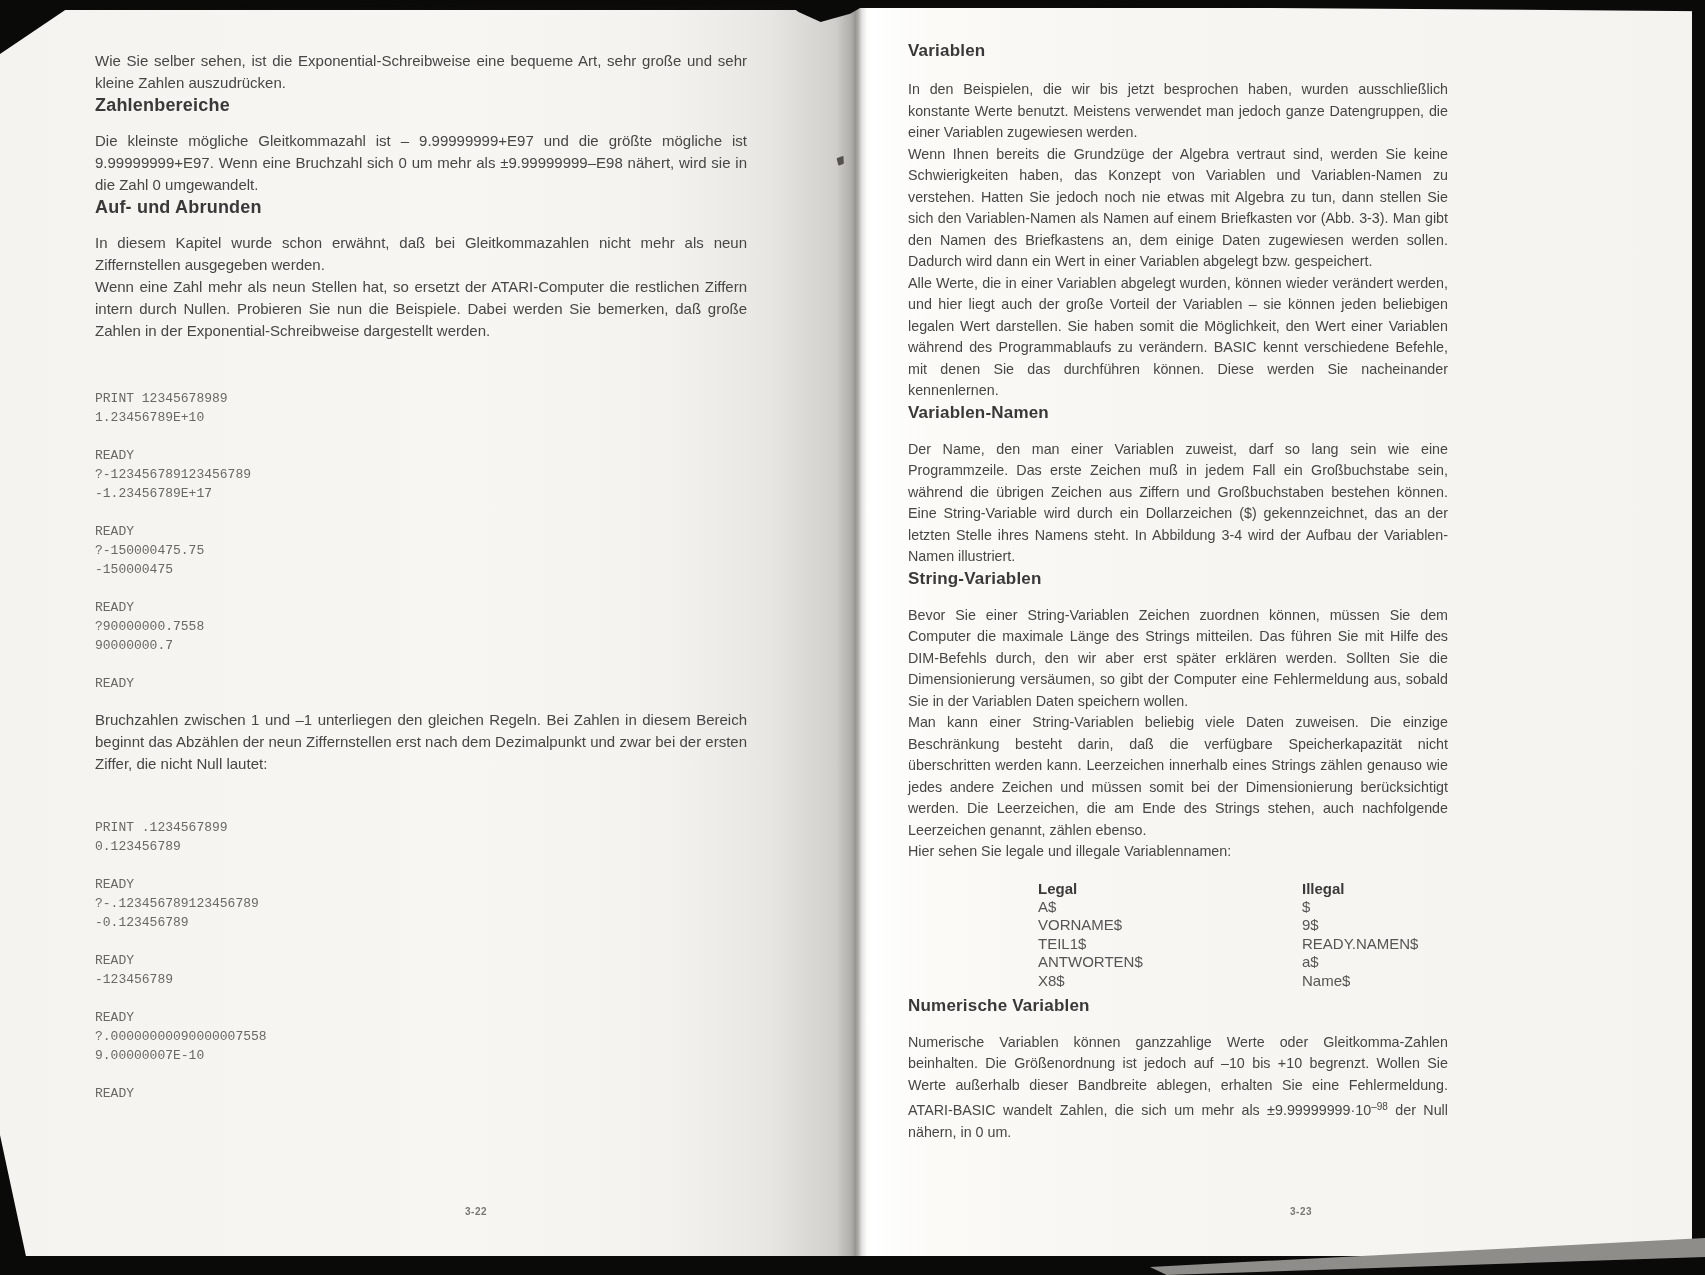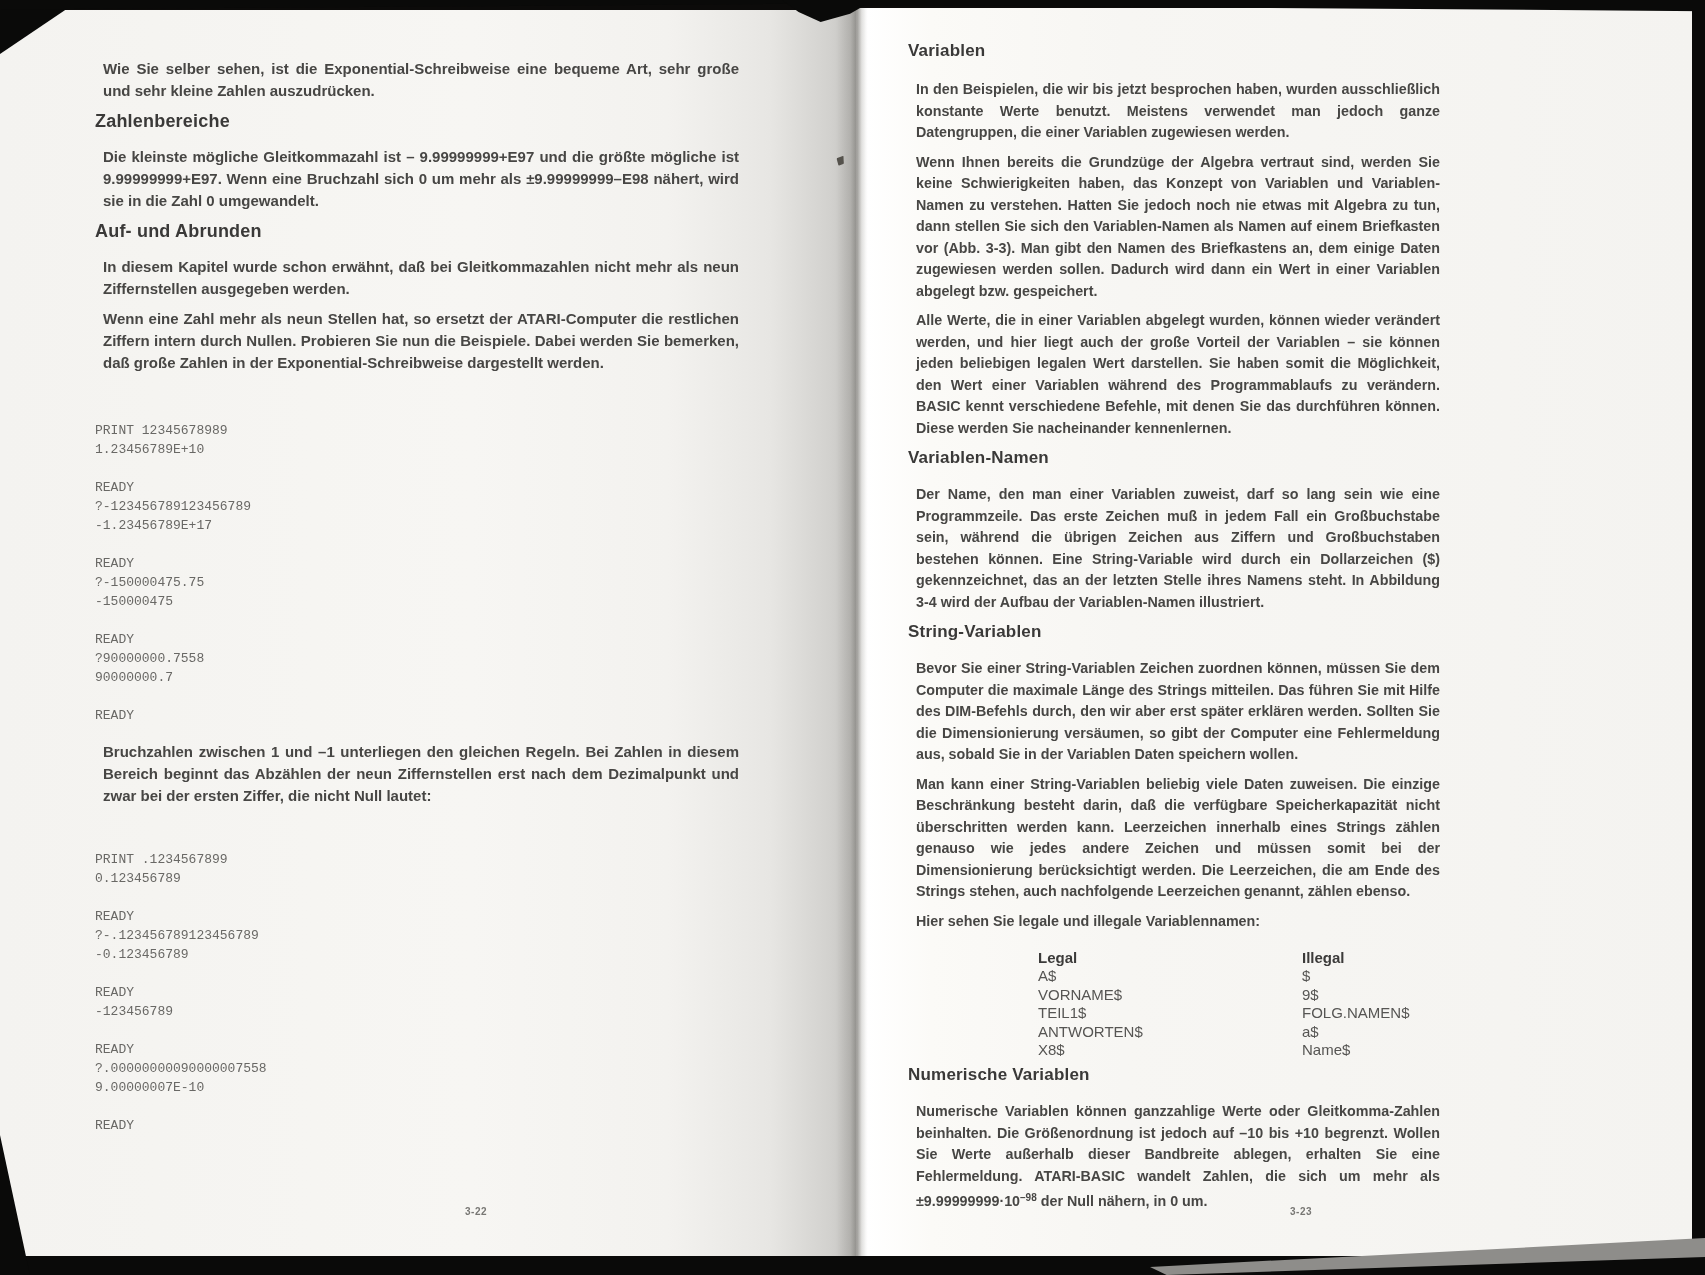--- a/index.html
+++ b/index.html
@@ -20,21 +20,21 @@
   .gutter-shadow {
     position:absolute; z-index:2; left:836px; top:0; width:30px; height:1275px;
     background:linear-gradient(to right, rgba(70,68,62,0) 0%, rgba(70,68,62,0.16) 48%, rgba(45,43,38,0.34) 70%, rgba(70,68,62,0.06) 86%, rgba(0,0,0,0) 100%);
     pointer-events:none;
   }
 
   
   .content-left  { position:absolute; left:95px; top:40px;  width:652px; }
   .content-right { position:absolute; left:52px; top:32px;  width:540px; }
 
-  .body { margin:8px; color:#474644; text-align:justify;font-weight:bold; }
+  .body { margin:0; color:#474644; text-align:justify; }
   .content-left  .body { font-size:15px;   line-height:22px;   }
   .content-right .body { font-size:14.3px; line-height:21.5px; }
 
   h2.heading { margin:0; font-size:18px; line-height:22px; font-weight:700; color:#3a3938; letter-spacing:0.2px; text-align:left; }
   .content-right h2.heading { font-size:17px; }
 
   .h-zb  { margin-top:30px; }
   .p-zb  { margin-top:14px; }
   .h-ab  { margin-top:29px; }
   .p-ab1 { margin-top:14px; }
@@ -169,21 +169,21 @@
               <div class="names-cell">TEIL1$</div>
               <div class="names-cell">ANTWORTEN$</div>
               <div class="names-cell">X8$</div>
             </div>
         </div>
         <div class="names-col col-illegal">
           <div class="names-header">Illegal</div>
           <div>
               <div class="names-cell">$</div>
               <div class="names-cell">9$</div>
-              <div class="names-cell">FOLG.NAMEN$</div>
+              <div class="names-cell">READY.NAMEN$</div>
               <div class="names-cell">a$</div>
               <div class="names-cell">Name$</div>
             </div>
         </div>
       </div>
 
       <h2 class="heading h-nv">Numerische Variablen</h2>
       <p class="body p-nv"><span>Numerische Variablen können ganzzahlige Werte oder Gleitkomma-Zahlen beinhalten. Die Größenordnung ist jedoch auf –10 bis +10 begrenzt. Wollen Sie Werte außerhalb dieser Bandbreite ablegen, erhalten Sie eine Fehlermeldung. ATARI-BASIC wandelt Zahlen, die sich um mehr als ±9.99999999·10</span><span class="sup">–98</span><span> der Null nähern, in 0 um.</span></p>
     </div>
     <div class="page-number pn-right">3-23</div>

